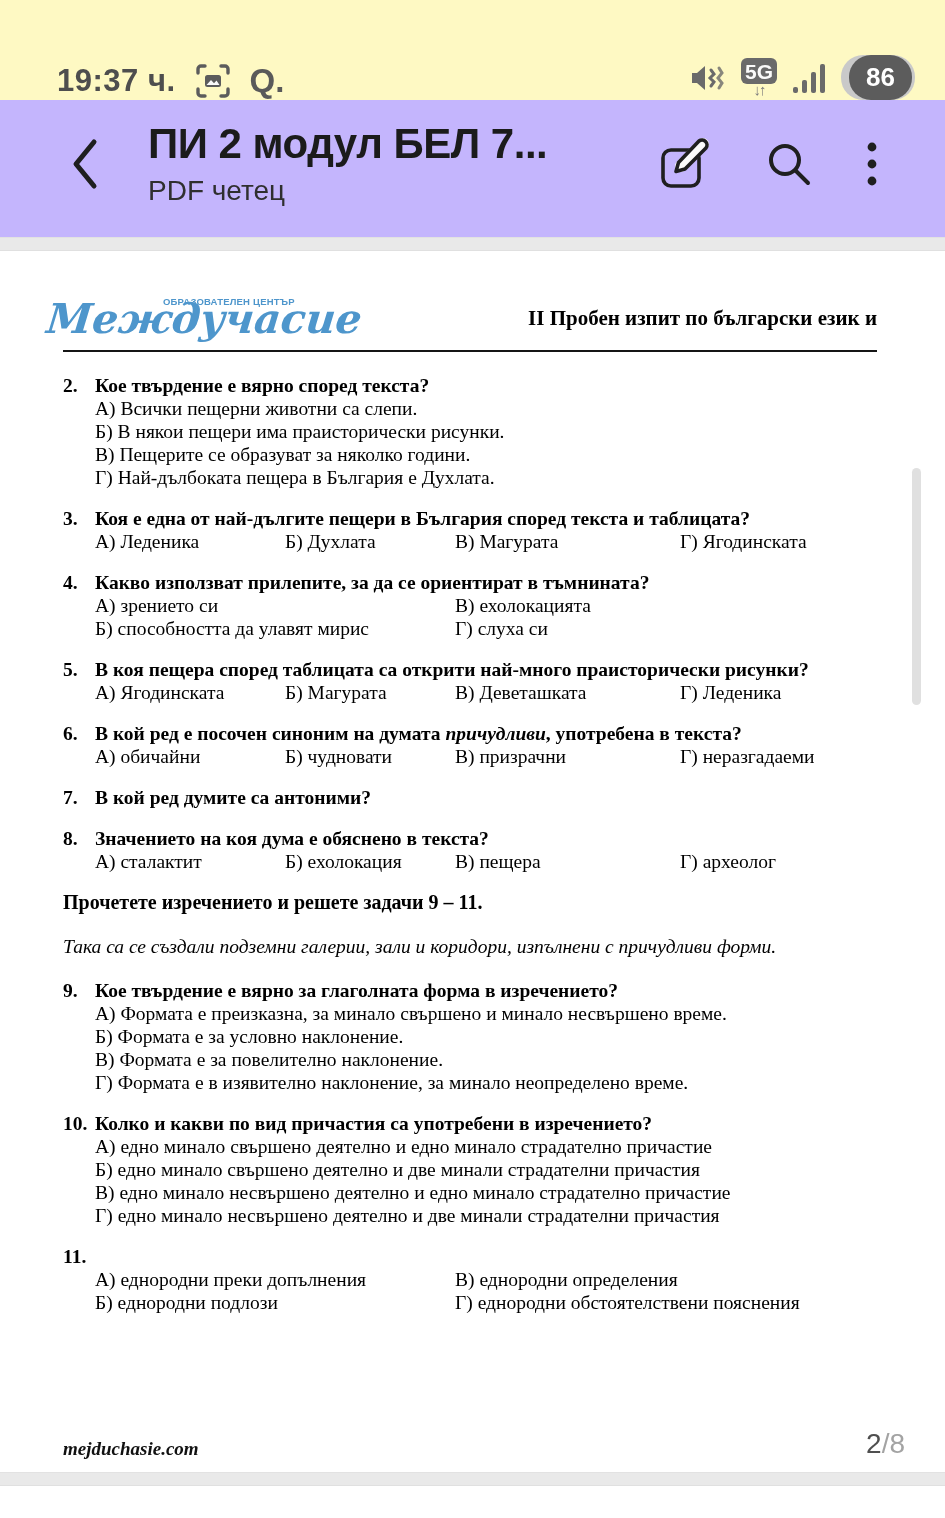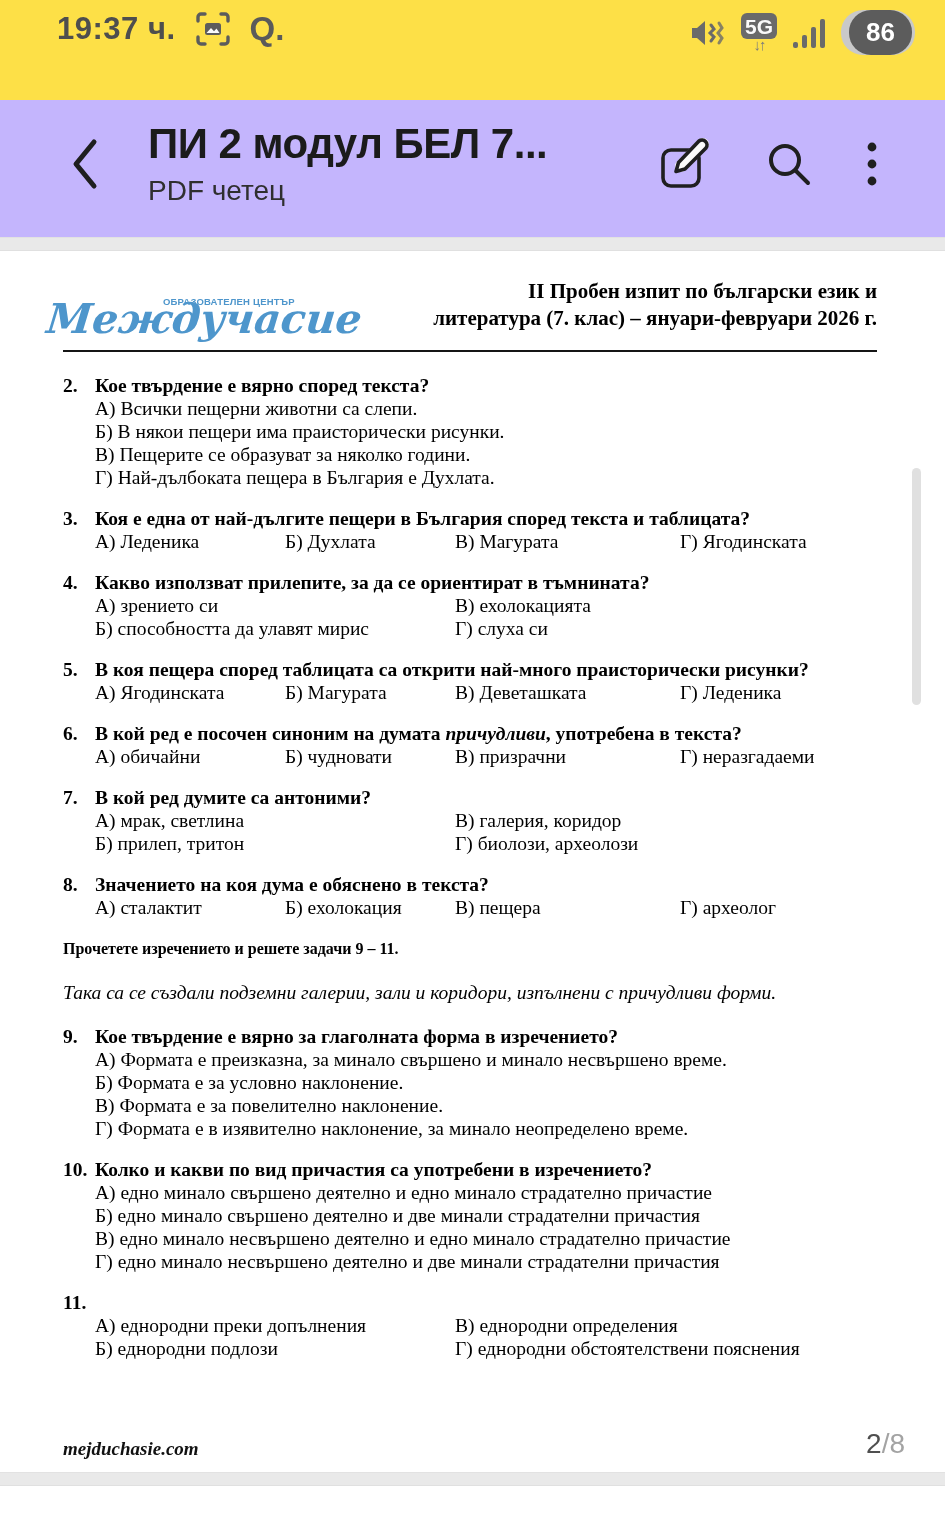--- a/index.html
+++ b/index.html
@@ -1,20 +1,20 @@
 <!DOCTYPE html>
 <html><head>
 <meta charset="utf-8">
 <style>
   * { margin:0; padding:0; box-sizing:border-box; }
   html,body { width:945px; height:1518px; overflow:hidden; background:#fff;
     font-family:"Liberation Sans", sans-serif; }
 
   
-  .status-bar { height:100px; background:#fde047; display:flex; align-items:flex-start;
+  .status-bar { height:100px; background:#fef9c3; display:flex; align-items:flex-end;
     padding:10px 30px 0 57px; }
   .sb-left { display:flex; align-items:center; gap:18px; }
   .sb-time { font-size:31px; font-weight:bold; color:#4e4e4e; letter-spacing:0.5px; }
   .sb-right { margin-left:auto; display:flex; align-items:center; gap:14px; }
   .q-glyph { font-size:33px; font-weight:bold; color:#5a5a5a; }
   .badge-5g { display:flex; flex-direction:column; align-items:center; line-height:1; }
   .badge-5g .b { background:#6a6a6a; color:#fafafa; font-size:21px; font-weight:bold;
     border-radius:6px; padding:3px 4px 2px; }
   .badge-5g .arrows { font-size:15px; color:#7c7c7c; letter-spacing:-2px; margin-top:-2px; }
   .battery { position:relative; width:74px; height:45px; }
@@ -58,21 +58,21 @@
   
   .q { margin-bottom:18px; }
   .q-head { display:flex; font-weight:bold; font-size:19.5px; line-height:23px; }
   .q-num { width:32px; flex:none; }
   .q-opts { font-size:19.5px; line-height:23px; padding-left:32px; }
   .opt { white-space:nowrap; }
   .grid4 { display:grid; grid-template-columns:190px 170px 225px auto; }
   .grid2 { display:grid; grid-template-columns:360px auto; grid-auto-flow:column;
     grid-template-rows:repeat(2, 23px); }
 
-  .section-note { font-weight:bold; font-size:16px; line-height:23px; margin-bottom:21px; }
+  .section-note { font-weight:bold; font-size:20px; line-height:23px; margin-bottom:21px; }
   .sentence { font-style:italic; font-size:19.5px; line-height:23px; margin-bottom:21px; }
 
   
   .page-footer { position:absolute; left:63px; right:40px; bottom:12px;
     display:flex; justify-content:space-between; align-items:flex-end; }
   .site { font-weight:bold; font-style:italic; font-size:19px; color:#111; }
   .page-ind { font-family:"Liberation Sans", sans-serif; font-size:28px; color:#a3a3a3; }
   .page-ind .cur { color:#4f4f4f; }
 
   svg { display:block; }
@@ -162,21 +162,20 @@
 
 <div class="page">
 
   <div class="doc-header">
     <div class="logo">
       <div class="logo-tagline">ОБРАЗОВАТЕЛЕН ЦЕНТЪР</div>
       <div class="logo-script">Междучасие</div>
     </div>
     <div class="doc-title">
       <div>II Пробен изпит по български език и</div>
-      <div>литература (7. клас) – януари-февруари 2026 г.</div>
     </div>
   </div>
 
   <div id="questions-a">
       <div class="q">
         <div class="q-head">
           <span class="q-num">2.</span>
           <span class="q-text"><span>Кое твърдение е вярно според текста?</span></span>
         </div>
         <div class="q-opts">
@@ -232,26 +231,20 @@
           <div class="opt">Б) чудновати</div>
           <div class="opt">В) призрачни</div>
           <div class="opt">Г) неразгадаеми</div>
         </div>
       </div>
       <div class="q">
         <div class="q-head">
           <span class="q-num">7.</span>
           <span class="q-text"><span>В кой ред думите са антоними?</span></span>
         </div>
-        <div class="q-opts grid2">
-          <div class="opt">А) мрак, светлина</div>
-          <div class="opt">Б) прилеп, тритон</div>
-          <div class="opt">В) галерия, коридор</div>
-          <div class="opt">Г) биолози, археолози</div>
-        </div>
       </div>
       <div class="q">
         <div class="q-head">
           <span class="q-num">8.</span>
           <span class="q-text"><span>Значението на коя дума е обяснено в текста?</span></span>
         </div>
         <div class="q-opts grid4">
           <div class="opt">А) сталактит</div>
           <div class="opt">Б) ехолокация</div>
           <div class="opt">В) пещера</div>

